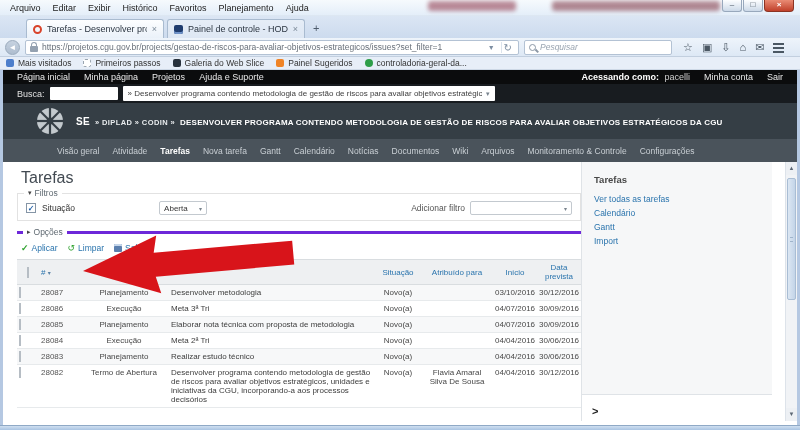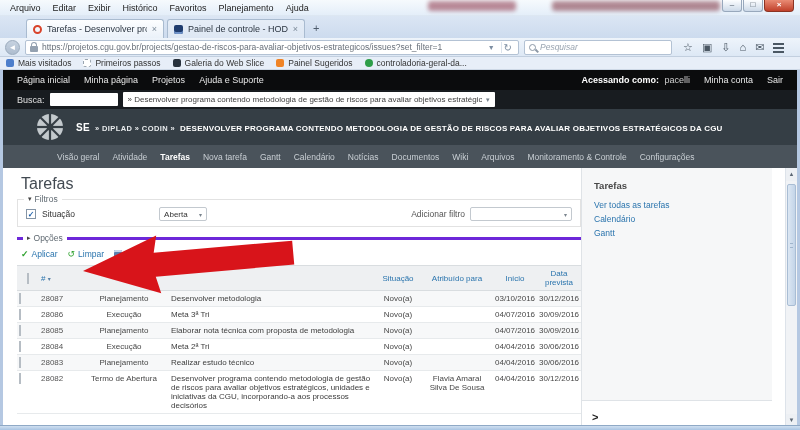--- a/index.html
+++ b/index.html
@@ -67,21 +67,21 @@
   .bico { width:8px; height:8px; border-radius:2px; flex:none; }
   .bico.c1 { background:#4d7ecb; }
   .bico.c2 { background:#fff; border:1px dashed #9aa5b0; }
   .bico.c3 { background:#27313c; }
   .bico.c4 { background:#ef8326; }
   .bico.c5 { background:#2e9e49; border-radius:50%; }
 
   
   .site { position:relative; height:355px; overflow:hidden; background:#fff;
           border-left:3px solid #b5c8e2; border-right:3px solid #b5c8e2; }
-  .topmenu { height:20px; background:#0b0c0d; display:flex; align-items:center; padding:0 14px; gap:14px;
+  .topmenu { height:14px; background:#0b0c0d; display:flex; align-items:center; padding:0 14px; gap:14px;
              font-size:9px; color:#e8e8e8; }
   .topmenu .grow { flex:1; }
   .topmenu .lbl { font-weight:bold; color:#fff; }
   .topmenu .usr { color:#cfcfcf; margin-left:3px; }
   .tm-link { color:#e8e8e8; }
 
   .buscarow { height:19px; background:#181c20; display:flex; align-items:center; padding:0 14px; gap:5px; }
   .busca-label { font-size:9px; color:#e0e0e0;text-align:center; }
   .busca-input { width:68px; height:13px; border:none; border-radius:1px; background:#fff; }
   .projselect { width:372px; height:15px; background:#fff; border-radius:1px; display:flex; align-items:center;
@@ -446,20 +446,21 @@
           </tbody>
         </table>
 
       </div>
 
       <div class="sidebar">
         <h3>Tarefas</h3>
         <a>Ver todas as tarefas</a>
         <a>Calendário</a>
         <a>Gantt</a>
+        <a>Import</a>
       </div>
       <div class="sidebar-switch">
         <span class="gt">&gt;</span>
       </div>
 
       <div class="scrollbar">
         <div class="sc-btn up">▲</div>
         <div class="sc-thumb"></div>
         <div class="sc-btn down">▼</div>
       </div>

